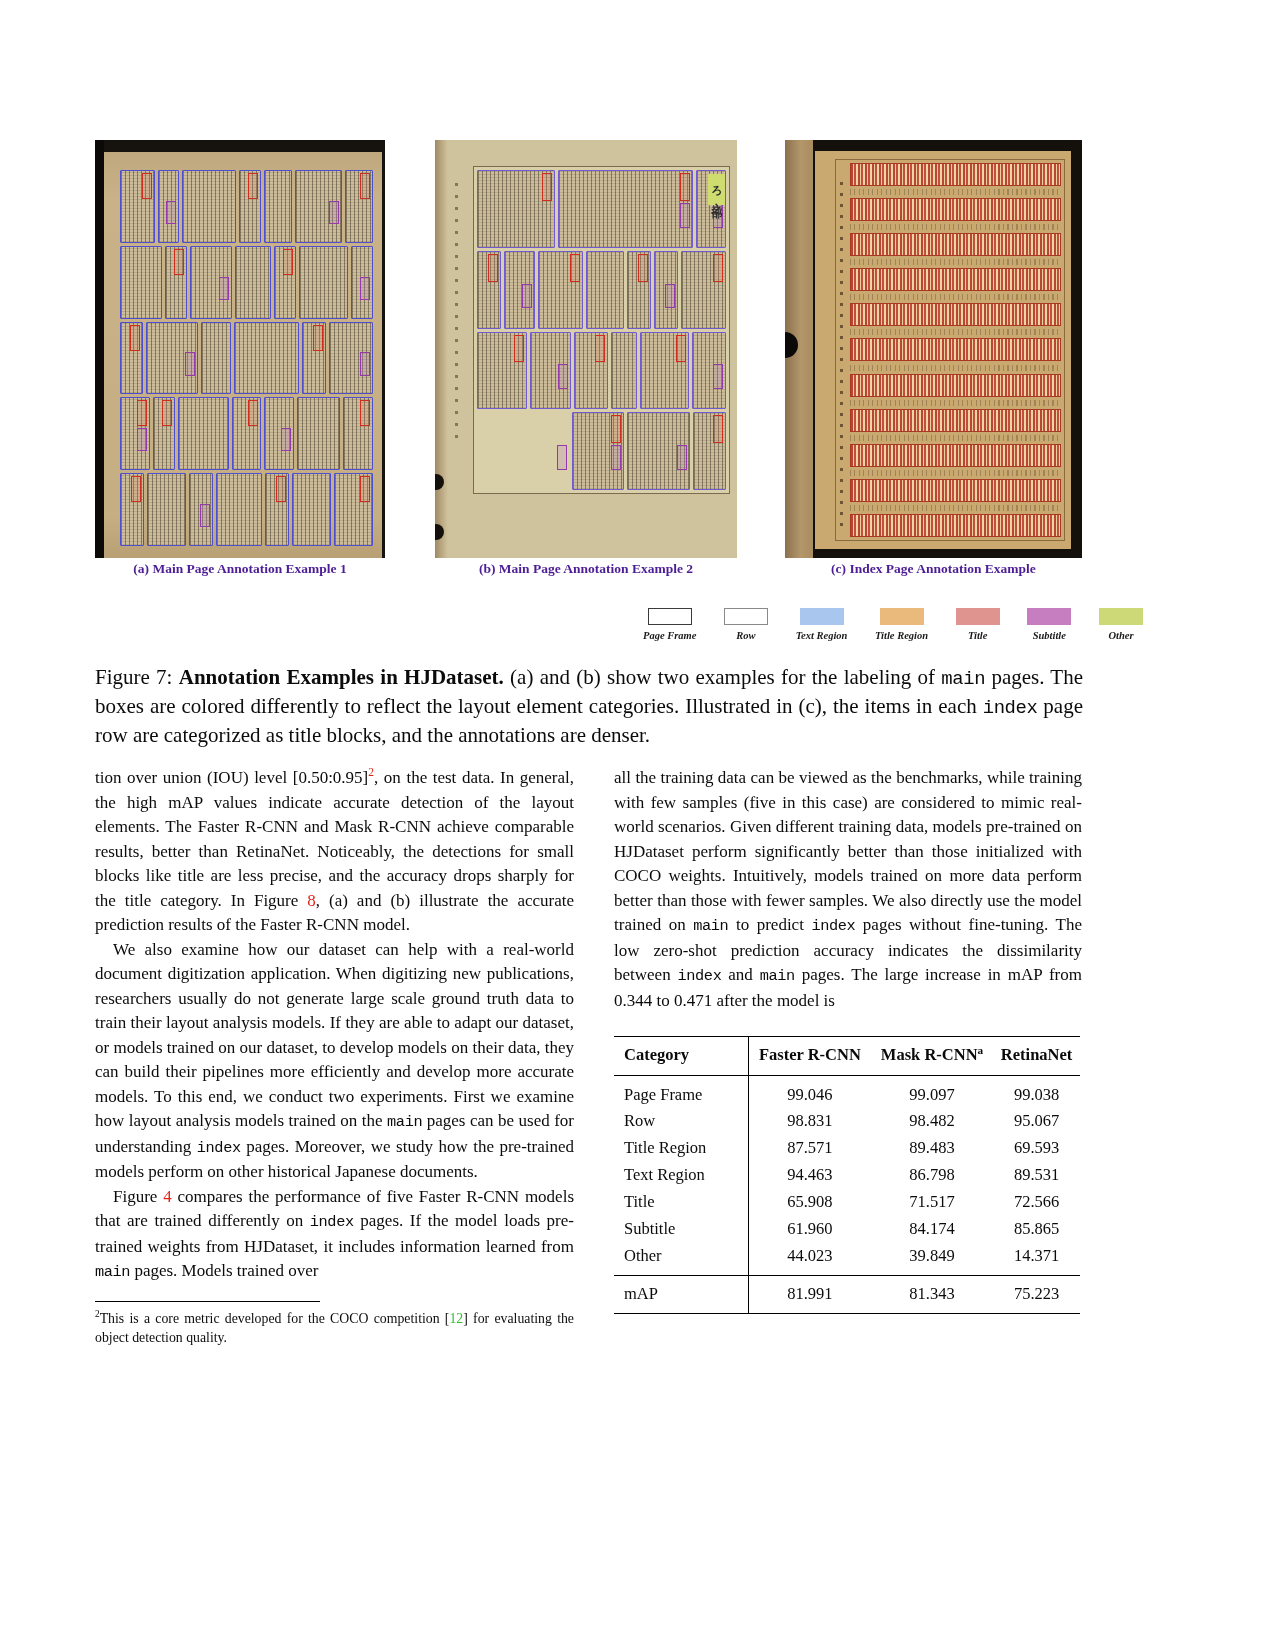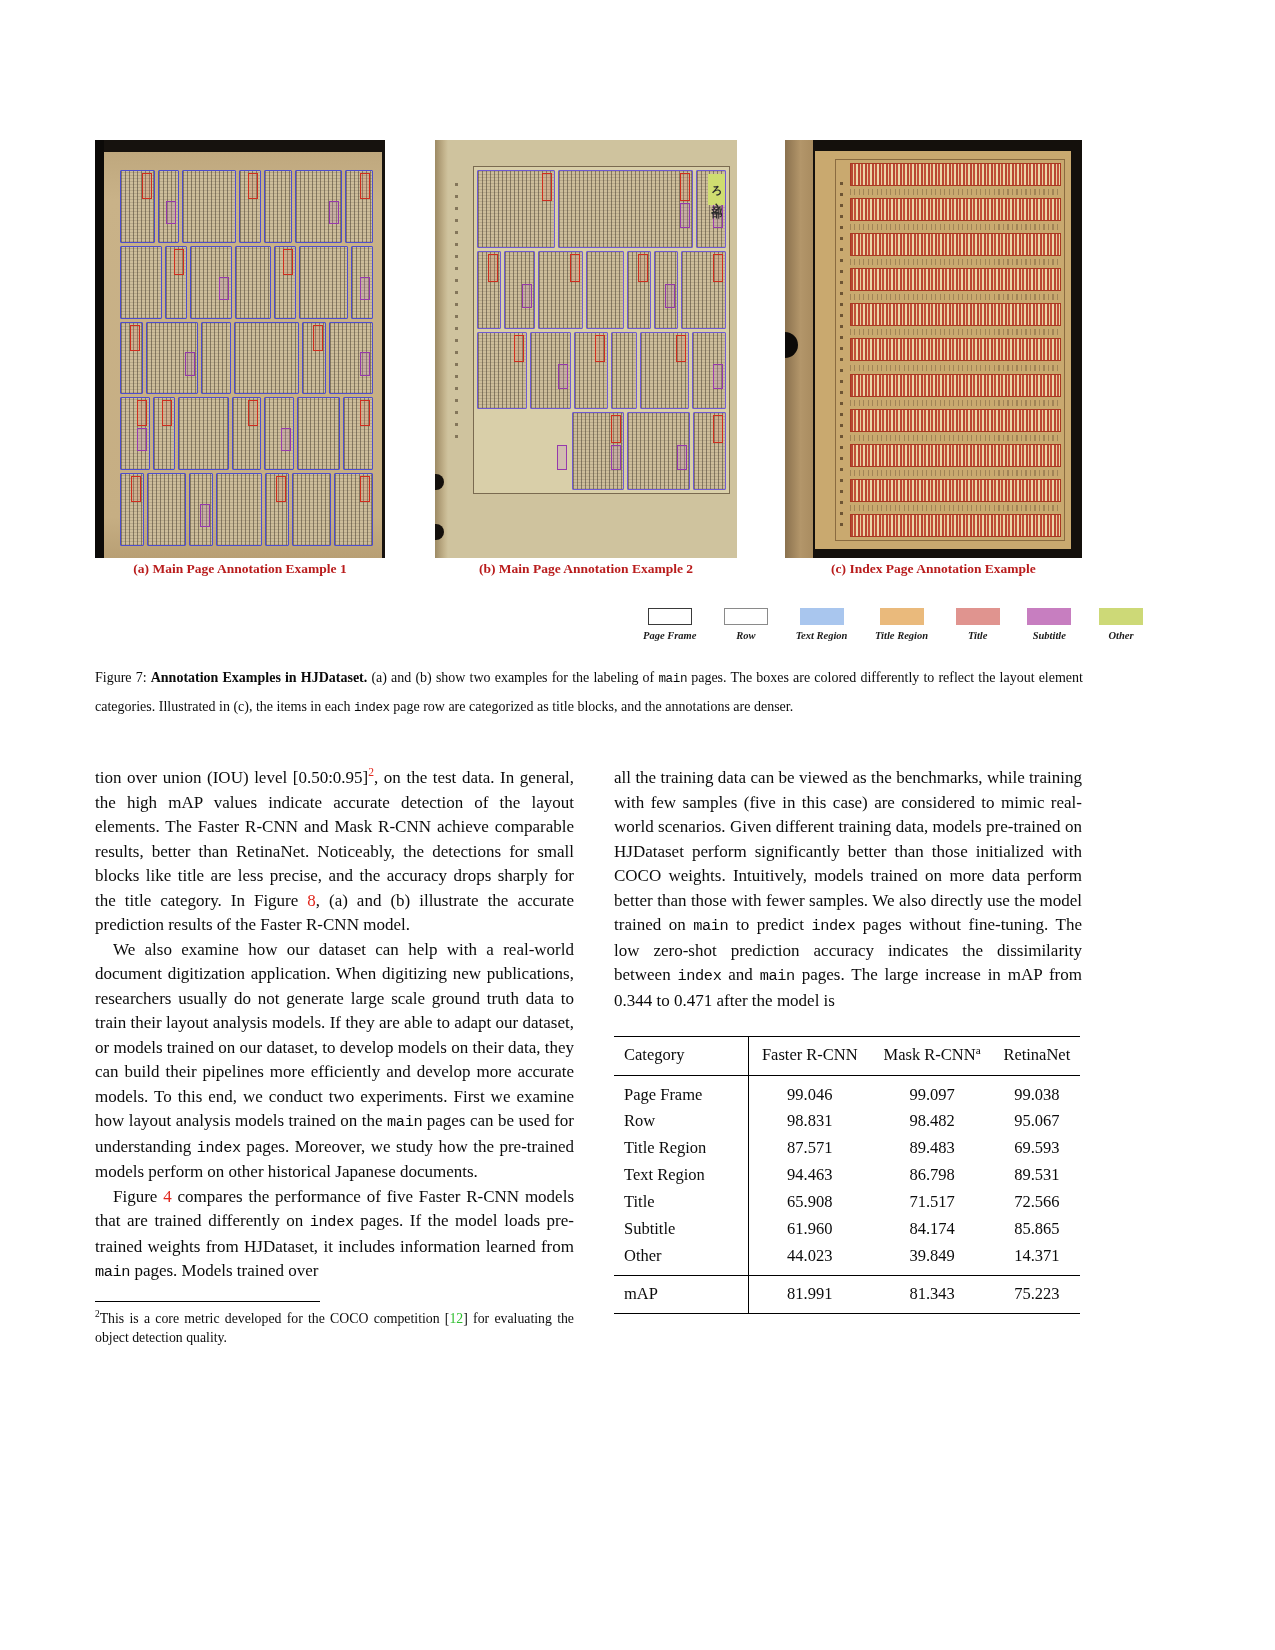--- a/index.html
+++ b/index.html
@@ -61,31 +61,31 @@
              background:repeating-linear-gradient(0deg,rgba(60,40,20,.65) 0 3px,transparent 3px 11px);}
   .pc-bands{position:absolute;left:14px;top:3px;right:3px;bottom:3px;
             display:flex;flex-direction:column;justify-content:space-between;}
   .cband{height:23px;border:1px solid #a83822;box-sizing:border-box;
          background:repeating-linear-gradient(90deg,#b84632 0 2px,#e8cf9e 2px 3.5px,#c24f38 3.5px 5.5px,#ecd6a8 5.5px 7px);}
   .csep{height:6px;align-self:stretch;
         background:repeating-linear-gradient(90deg,rgba(128,102,66,.55) 0 1px,transparent 1px 4.5px);}
 
   
   .subcap{position:absolute;top:561px;text-align:center;font-weight:bold;
-          font-size:13.5px;color:#b91c1c;}
+          font-size:13.5px;color:#4c1d95;}
   .subcap-a{left:0;width:290px;} .subcap-b{left:340px;width:302px;} .subcap-c{left:690px;width:297px;}
 
   .legend{position:absolute;left:548px;top:608px;width:500px;
           display:flex;justify-content:space-between;}
   .legend-item{display:flex;flex-direction:column;align-items:center;}
   .legend-swatch{width:44px;height:17px;margin-bottom:5px;box-sizing:border-box;}
   .legend-label{font-size:10.5px;font-weight:bold;font-style:italic;color:#1a1a1a;white-space:nowrap;}
 
   .figcaption{position:absolute;left:0;top:664px;width:988px;margin:0;
-              font-size:14px;line-height:27px;text-align:justify;}
+              font-size:21px;line-height:27px;text-align:justify;}
 
   
   .col{position:absolute;top:766px;font-size:17px;line-height:24.5px;}
   .col-left{left:0;width:479px;}
   .col-right{left:519px;width:468px;}
   .para{margin:0;text-align:justify;}
   .indent{text-indent:18px;}
   .col h2{font-size:19px;margin:19px 0 14px 0;font-weight:bold;}
 
   .seg-b{font-weight:bold;}
@@ -96,21 +96,21 @@
   .seg-supr{vertical-align:super;font-size:0.68em;line-height:0;color:var(--red,#e0261c);}
 
   .footnote-rule{width:225px;border-top:1.2px solid #000;margin-top:16px;}
   .footnote{margin:7px 0 0 0;font-size:13.8px;line-height:19.5px;text-align:justify;}
 
   .tablecaption{margin:44px 0 0 0;font-size:17px;line-height:27px;text-align:justify;}
 
   table.t3{width:466px;border-collapse:collapse;margin-top:23px;
            border-top:1.8px solid #000;border-bottom:1.8px solid #000;
            font-size:16.5px;}
-  table.t3 th{font-weight:normal;padding:6px 2px 7px;border-bottom:1.8px solid #000;text-align:center;}
+  table.t3 th{font-weight:bold;padding:6px 2px 7px;border-bottom:1.8px solid #000;text-align:center;}
   table.t3 .cat{text-align:left;padding-left:10px;border-right:1px solid #000;width:122px;}
   table.t3 tbody td{padding:1.2px 2px;text-align:center;}
   table.t3 tbody tr:first-child td{padding-top:7px;}
   table.t3 tbody tr:last-child td{padding-bottom:7px;}
   table.t3 tfoot td{border-top:1px solid #000;padding:6px 2px;text-align:center;}
   .tfootnote{margin:10px 0 0 0;font-size:13.8px;line-height:19.5px;text-align:justify;}
 </style>
 </head>
 <body>
 

